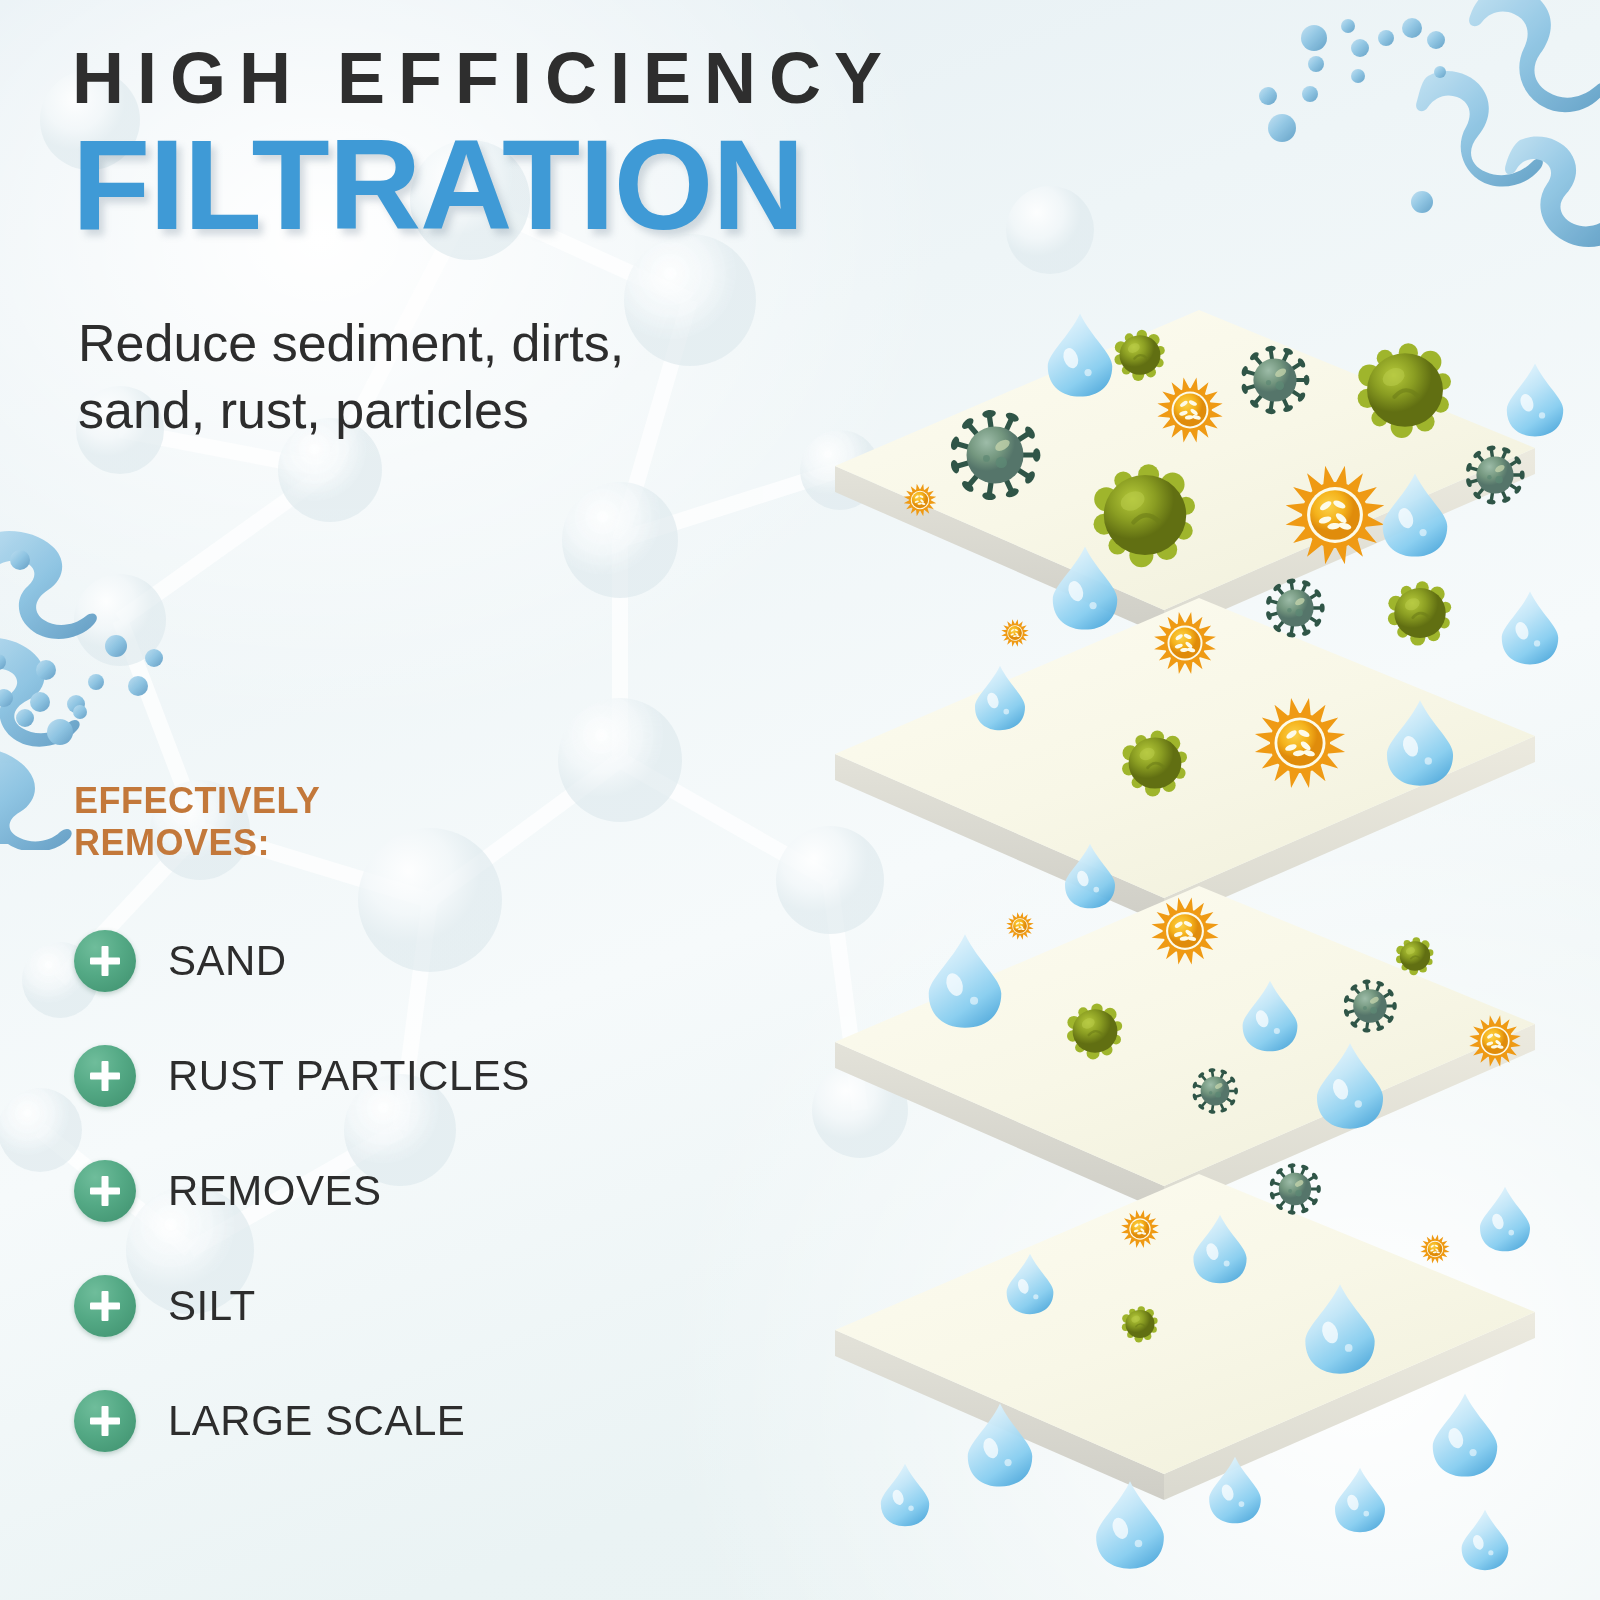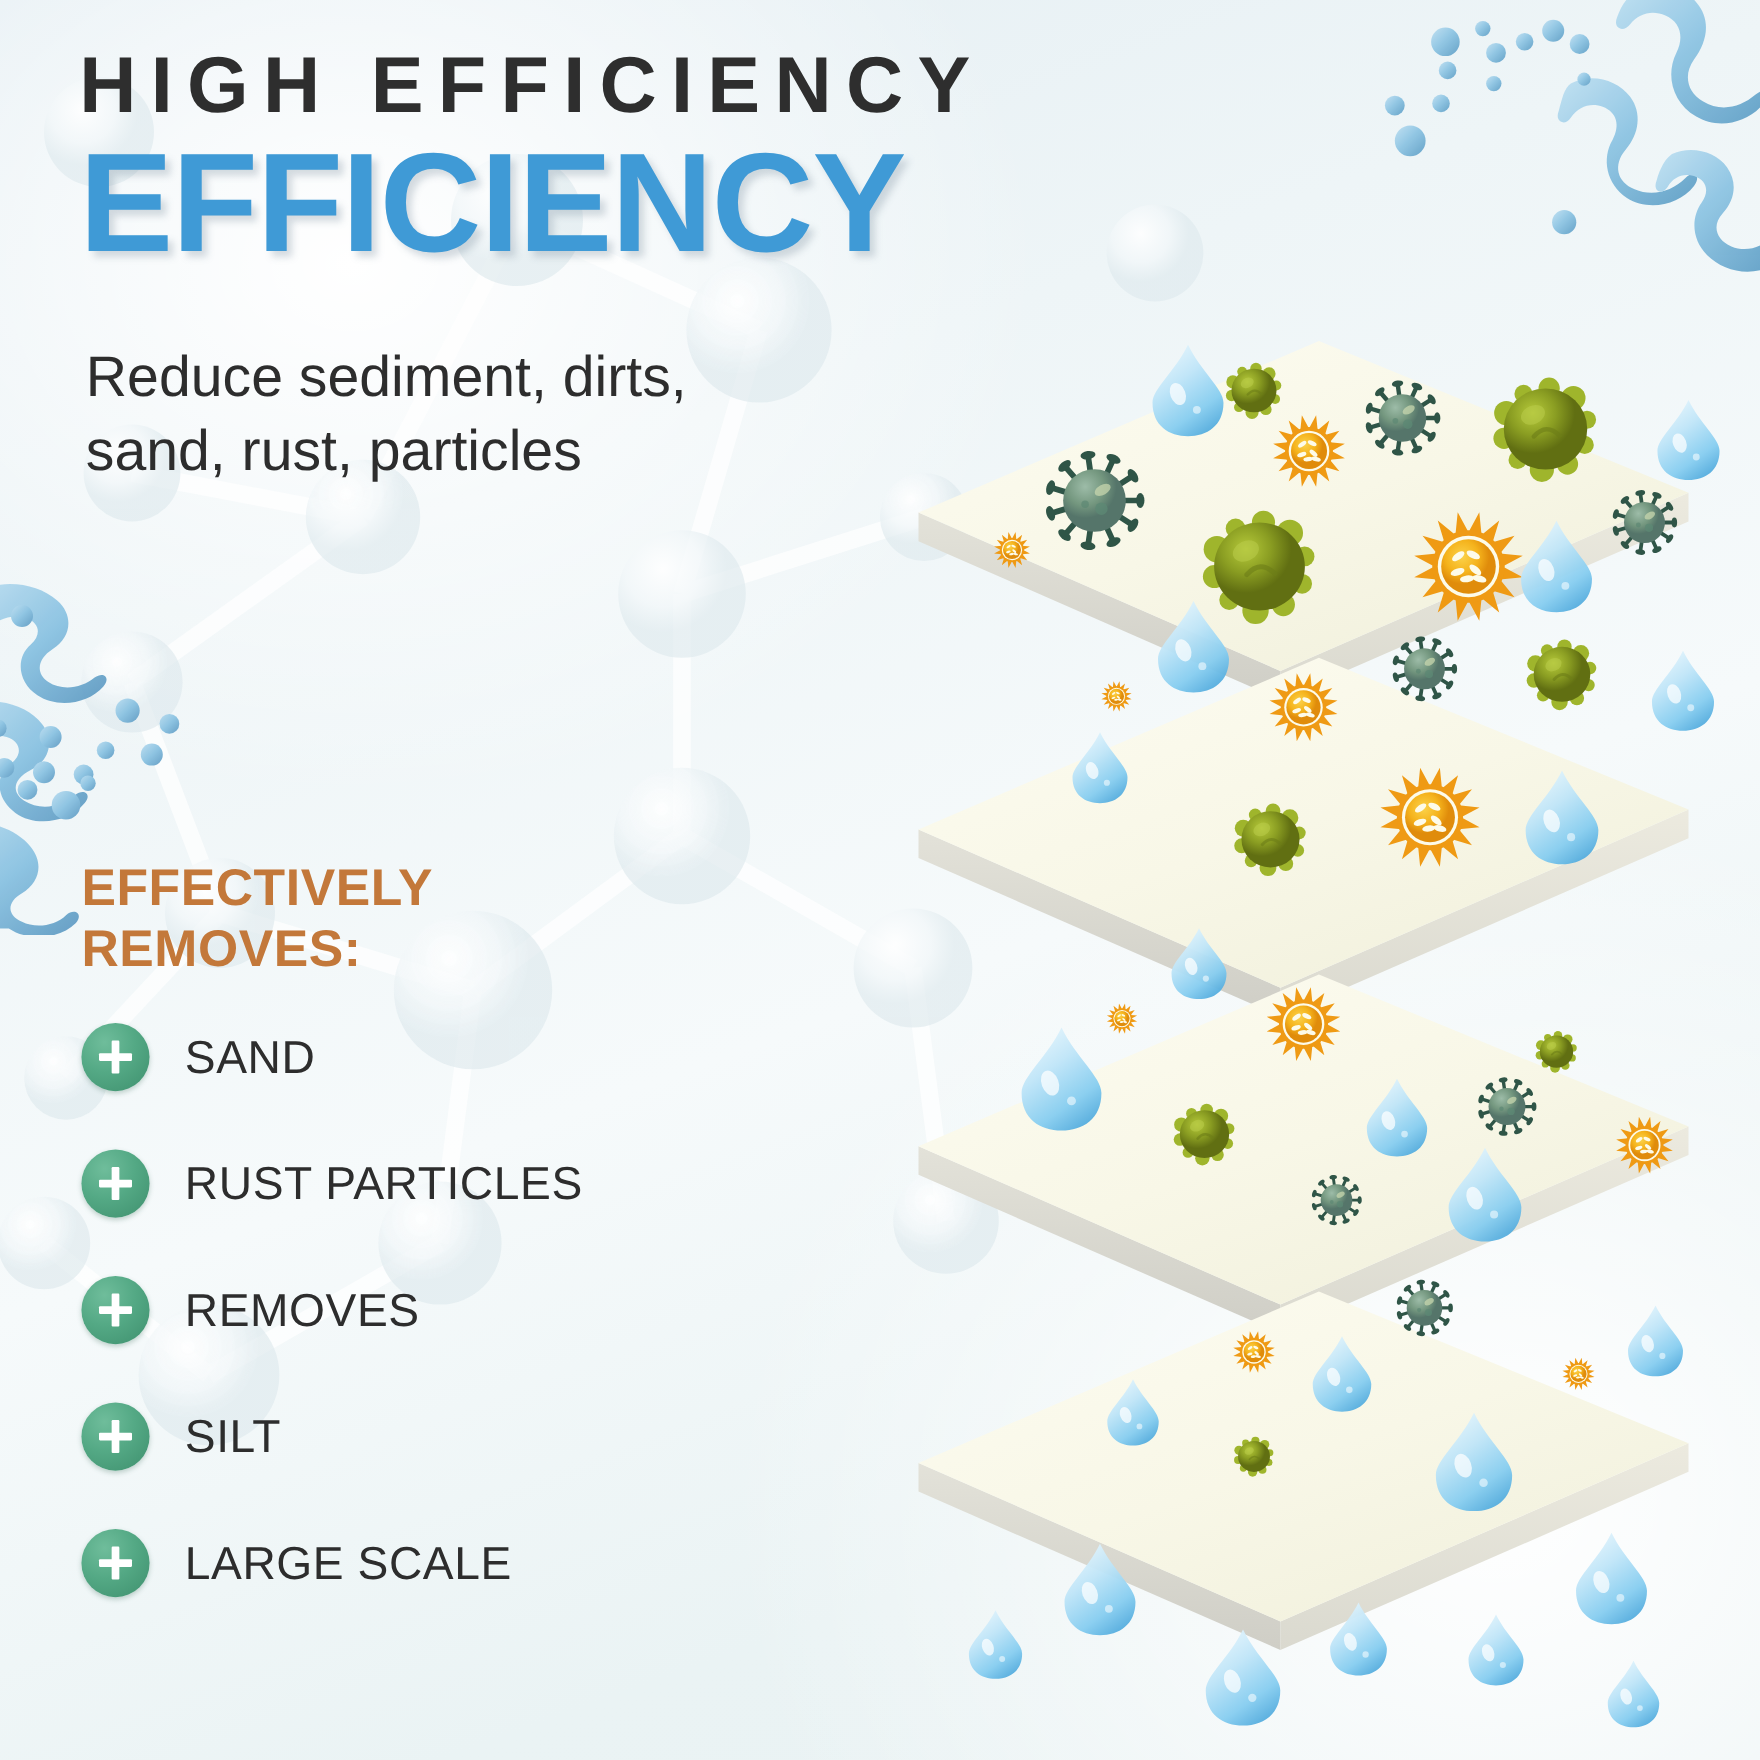--- a/index.html
+++ b/index.html
@@ -34,21 +34,21 @@
   }
   .subtitle{
     position:absolute;left:78px;top:310px;z-index:6;
     font-size:52px;font-weight:400;color:#2d2d2d;line-height:1.28;
     max-width:640px;
   }
 
   
   .removes-head{
     position:absolute;left:74px;top:780px;z-index:6;
-    font-size:47px;font-weight:700;color:#c3783a;line-height:1.16;
+    font-size:36px;font-weight:700;color:#c3783a;line-height:1.16;
     letter-spacing:0.5px;
   }
   .removes-list{
     position:absolute;left:74px;top:930px;z-index:6;
     display:flex;flex-direction:column;gap:53px;
   }
   .rm-item{display:flex;align-items:center;gap:32px;}
   .rm-badge{
     width:62px;height:62px;border-radius:50%;flex:0 0 auto;position:relative;
     background:radial-gradient(circle at 34% 28%,#6fbd9b 0%,#54a985 45%,#3e8f6d 100%);
@@ -183,21 +183,21 @@
         <circle cx="136" cy="184" r="9"></circle>
       <circle cx="85" cy="198" r="9"></circle>
         <circle cx="140" cy="192" r="7"></circle>
       <circle cx="120" cy="212" r="13"></circle>
         <circle cx="50" cy="158" r="7"></circle>
     </g>
   </svg>
 
   <div class="headline">
     <div class="h-high">HIGH EFFICIENCY</div>
-    <div class="h-filt">EFFICIENCY</div>
+    <div class="h-filt">FILTRATION</div>
   </div>
 
   <div class="subtitle">Reduce sediment, dirts, sand, rust, particles</div>
 
   <div class="removes-head">
     <div>EFFECTIVELY</div>
     <div>REMOVES:</div>
   </div>
 
   <div class="removes-list">

